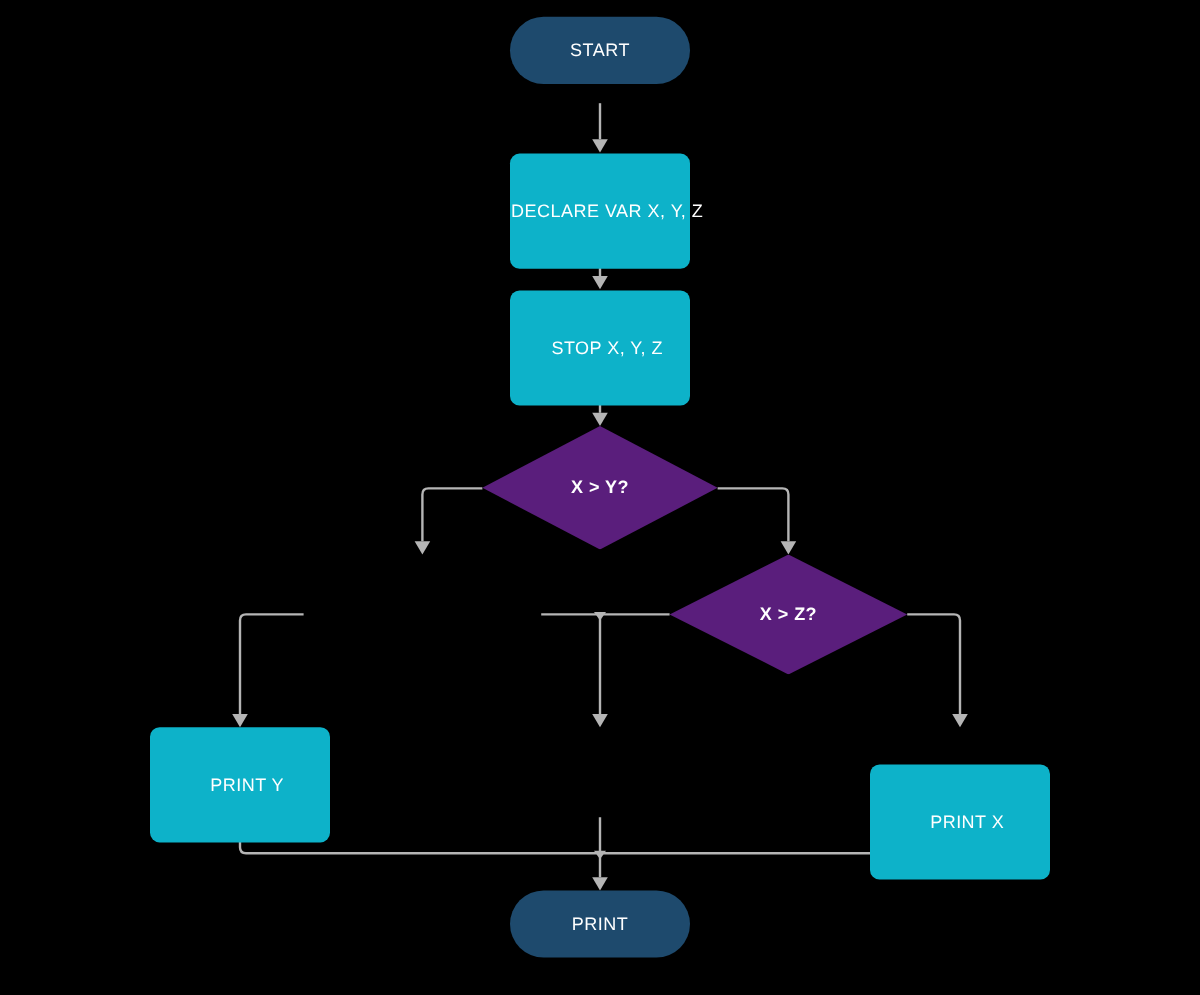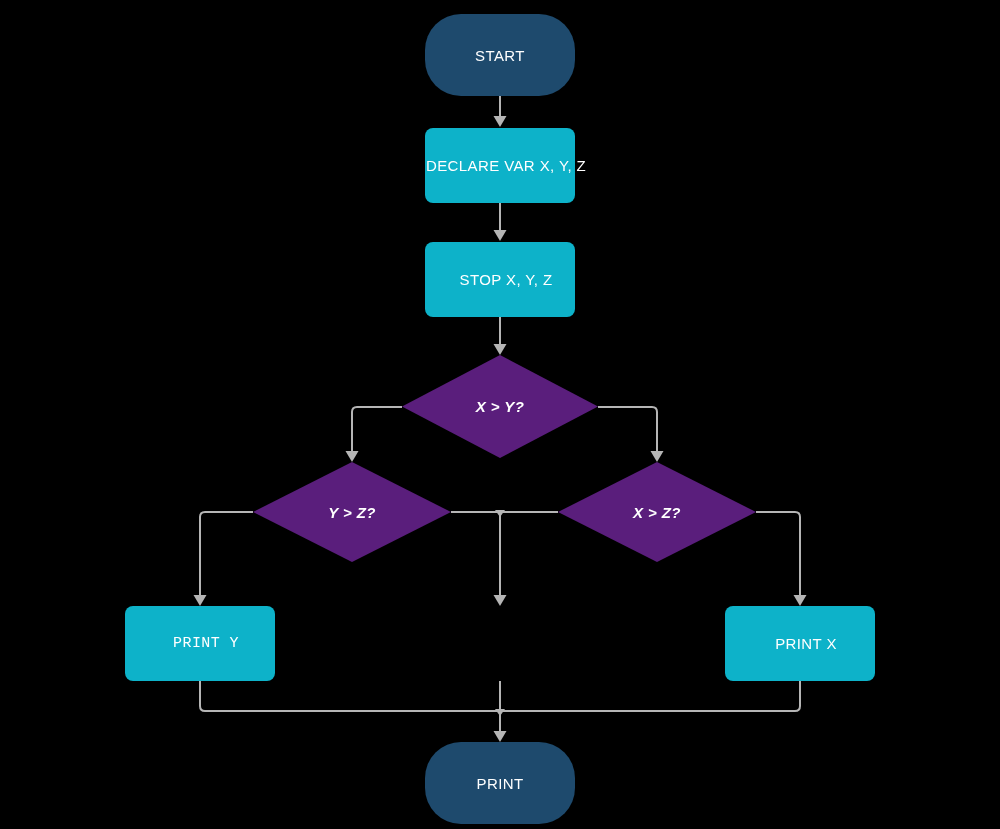--- a/index.html
+++ b/index.html
@@ -36,48 +36,47 @@
     display:flex;align-items:center;justify-content:center;
     color:var(--label-color);
     text-align:center;
   }
   .node .label{
     font-size:15px;
     letter-spacing:0.4px;
     white-space:nowrap;
   }
   .terminator{
-    width:150px;height:82px;
+    width:150px;height:56px;
     border-radius:36px;
     background:var(--terminator-fill);
   }
   .process{
-    width:150px;height:75px;
+    width:150px;height:96px;
     border-radius:8px;
     background:var(--process-fill);
     padding-left:12px;
   }
   .decision{
     background:var(--decision-fill);
     clip-path:polygon(50% 0%,100% 50%,50% 100%,0% 50%);
   }
   .decision .label{
     font-weight:700;
-    font-style:italic;
   }
   
   .n-start   {left:425px;top:14px;}
   .n-declare {left:425px;top:128px;}
   .n-read    {left:425px;top:242px;}
   .n-dxy     {left:402px;top:355px;width:196px;height:103px;}
   .n-dyz     {left:253px;top:462px;width:198px;height:100px;}
   .n-dxz     {left:558px;top:462px;width:198px;height:100px;}
-  .n-printy  {left:125px;top:606px;font-family:Liberation Mono, monospace;}
+  .n-printy  {left:125px;top:606px;}
   .n-printz  {left:425px;top:606px;}
-  .n-printx  {left:725px;top:606px;}
+  .n-printx  {left:725px;top:637px;}
   .n-stop    {left:425px;top:742px;}
 </style>
 </head>
 <body>
 
 <div class="canvas">
 
   <svg class="edges-layer" viewBox="0 0 1000 829" xmlns="http://www.w3.org/2000/svg">
 
     <path class="edge" d="M500,86 V116"></path>
@@ -125,23 +124,20 @@
   </div>
 
   <div class="node process n-read">
     <span class="label">STOP X, Y, Z</span>
   </div>
 
   <div class="node decision n-dxy">
     <span class="label">X &gt; Y?</span>
   </div>
 
-  <div class="node decision n-dyz">
-    <span class="label">Y &gt; Z?</span>
-  </div>
 
   <div class="node decision n-dxz">
     <span class="label">X &gt; Z?</span>
   </div>
 
   <div class="node process n-printy">
     <span class="label">PRINT Y</span>
   </div>
 
 

